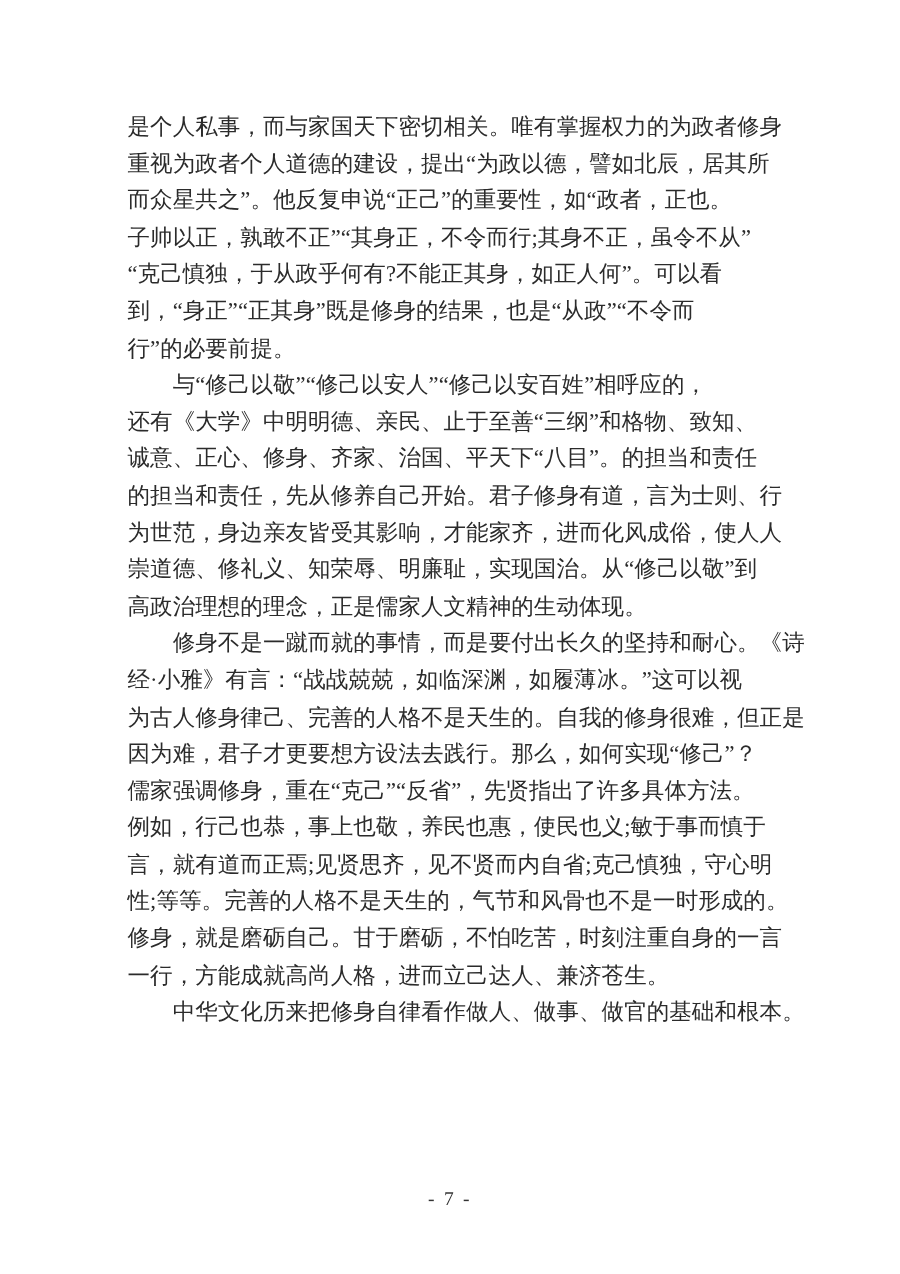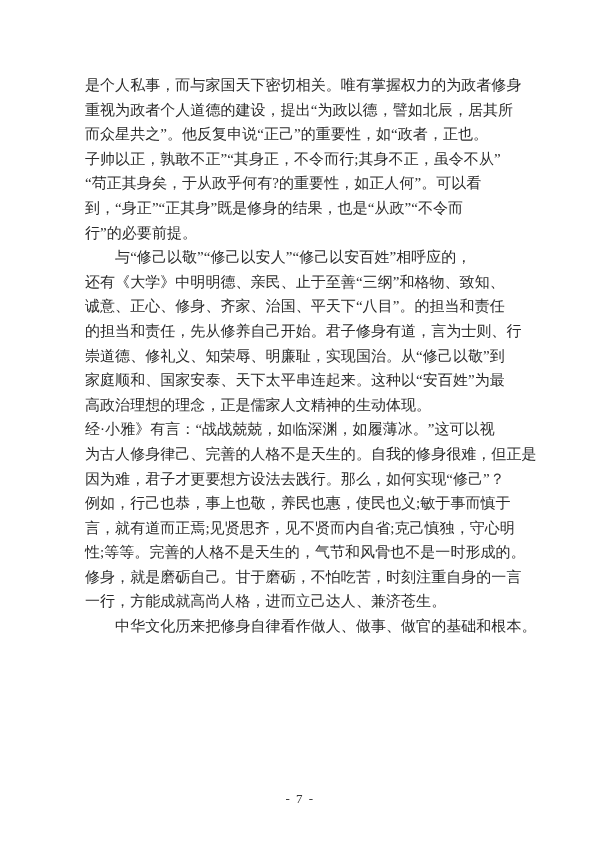--- a/index.html
+++ b/index.html
@@ -51,39 +51,41 @@
 <body>
 
 <div class="page">
   <div class="text-block">
 
     <div class="paragraph">
       <div class="line">是个人私事，而与家国天下密切相关。唯有掌握权力的为政者修身</div>
       <div class="line">重视为政者个人道德的建设，提出“为政以德，譬如北辰，居其所</div>
       <div class="line">而众星共之”。他反复申说“正己”的重要性，如“政者，正也。</div>
       <div class="line">子帅以正，孰敢不正”“其身正，不令而行;其身不正，虽令不从”</div>
-      <div class="line">“苟正其身矣，于从政乎何有?的重要性，如正人何”。可以看</div>
+      <div class="line">“克己慎独，于从政乎何有?不能正其身，如正人何”。可以看</div>
       <div class="line">到，“身正”“正其身”既是修身的结果，也是“从政”“不令而</div>
       <div class="line">行”的必要前提。</div>
     </div>
 
     <div class="paragraph">
       <div class="line">　　与“修己以敬”“修己以安人”“修己以安百姓”相呼应的，</div>
       <div class="line">还有《大学》中明明德、亲民、止于至善“三纲”和格物、致知、</div>
       <div class="line">诚意、正心、修身、齐家、治国、平天下“八目”。的担当和责任</div>
       <div class="line">的担当和责任，先从修养自己开始。君子修身有道，言为士则、行</div>
+      <div class="line">为世范，身边亲友皆受其影响，才能家齐，进而化风成俗，使人人</div>
       <div class="line">崇道德、修礼义、知荣辱、明廉耻，实现国治。从“修己以敬”到</div>
-      <div class="line">家庭顺和、国家安泰、天下太平串连起来。这种以“安百姓”为最</div>
       <div class="line">高政治理想的理念，正是儒家人文精神的生动体现。</div>
     </div>
 
     <div class="paragraph">
+      <div class="line">　　修身不是一蹴而就的事情，而是要付出长久的坚持和耐心。《诗</div>
       <div class="line">经·小雅》有言：“战战兢兢，如临深渊，如履薄冰。”这可以视</div>
       <div class="line">为古人修身律己、完善的人格不是天生的。自我的修身很难，但正是</div>
       <div class="line">因为难，君子才更要想方设法去践行。那么，如何实现“修己”？</div>
+      <div class="line">儒家强调修身，重在“克己”“反省”，先贤指出了许多具体方法。</div>
       <div class="line">例如，行己也恭，事上也敬，养民也惠，使民也义;敏于事而慎于</div>
       <div class="line">言，就有道而正焉;见贤思齐，见不贤而内自省;克己慎独，守心明</div>
       <div class="line">性;等等。完善的人格不是天生的，气节和风骨也不是一时形成的。</div>
       <div class="line">修身，就是磨砺自己。甘于磨砺，不怕吃苦，时刻注重自身的一言</div>
       <div class="line">一行，方能成就高尚人格，进而立己达人、兼济苍生。</div>
     </div>
 
     <div class="paragraph">
       <div class="line">　　中华文化历来把修身自律看作做人、做事、做官的基础和根本。</div>
     </div>

